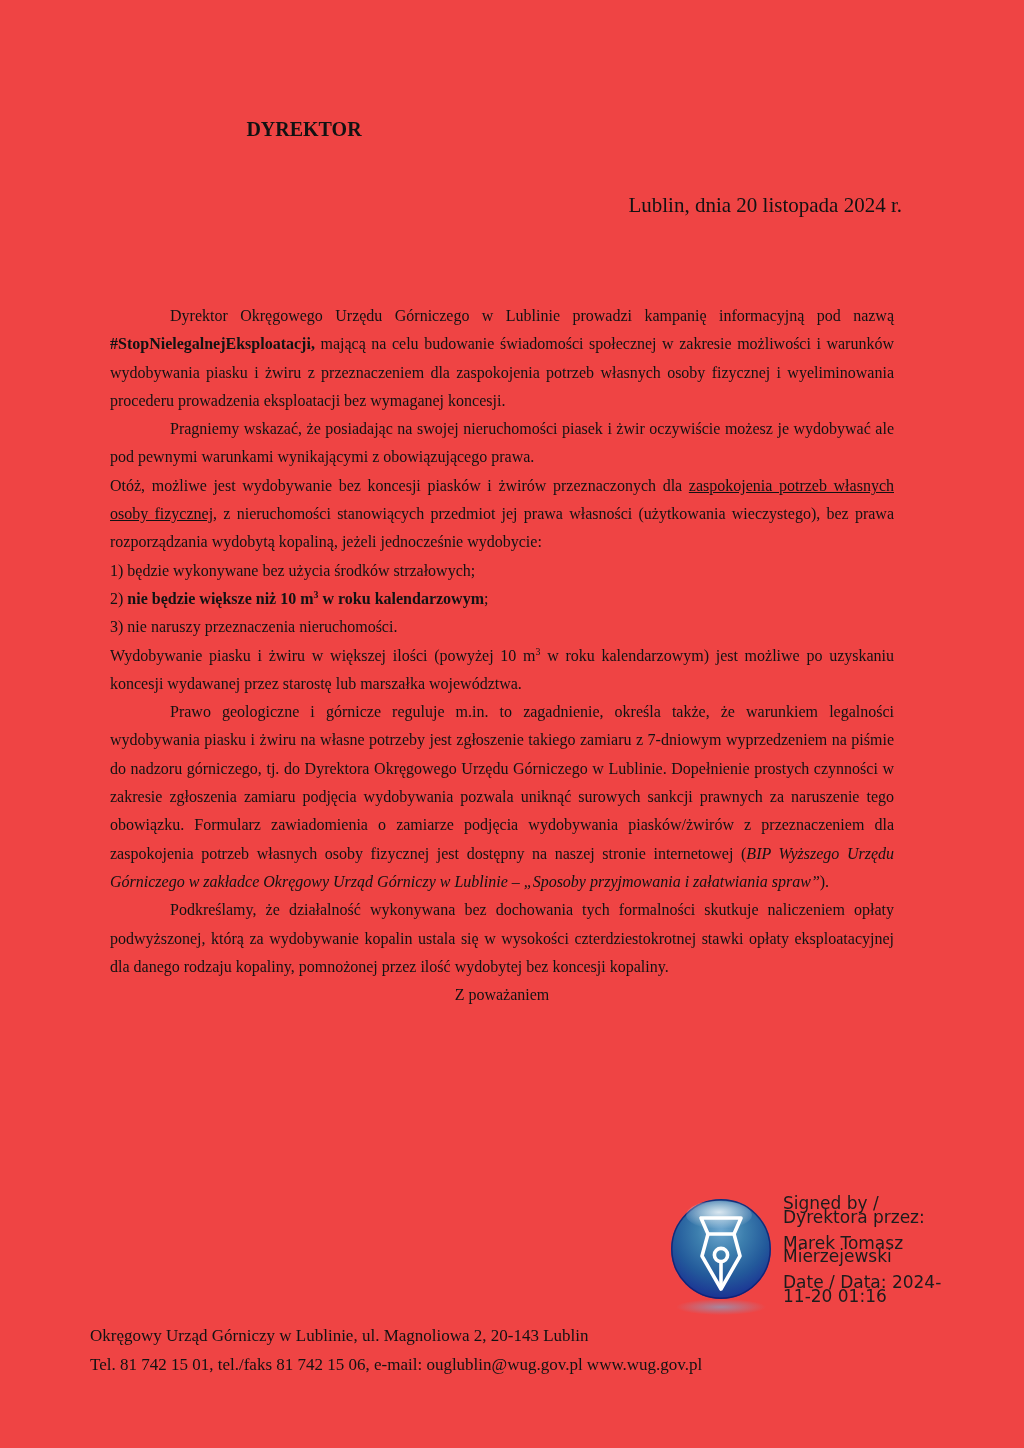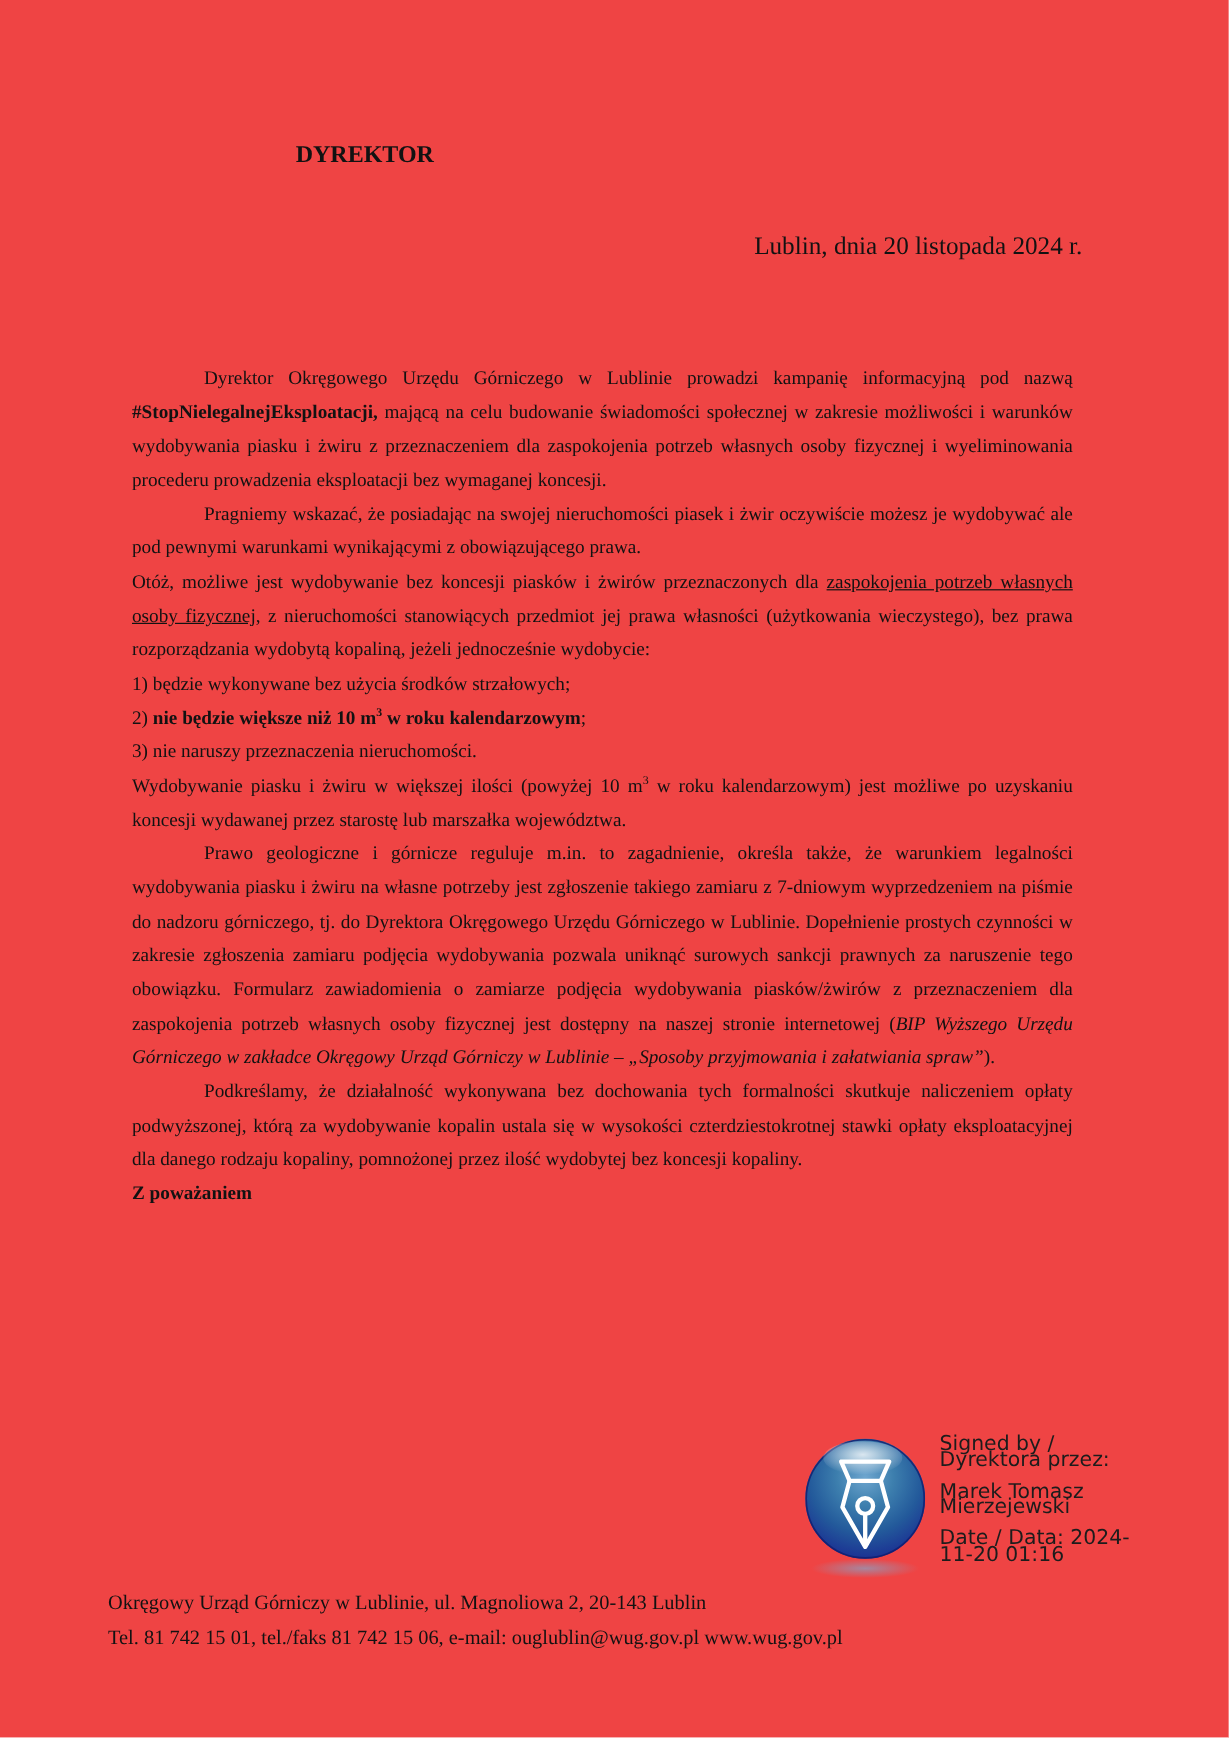--- a/index.html
+++ b/index.html
@@ -13,21 +13,21 @@
   }
   .date-line {
     position:absolute; top:192px; right:122px; font-size:21px; line-height:26px;
   }
   .body-text {
     position:absolute; top:302px; left:110px; width:784px;
     font-size:16px; line-height:28.3px; text-align:justify;
   }
   .body-text p { margin:0; }
   p.indent { text-indent:60px; }
-  p.align-right { text-align:left;font-weight:bold; }
+  p.align-right { text-align:center; }
   .b { font-weight:700; }
   .u { text-decoration:underline; }
   .i { font-style:italic; }
   .sup { font-size:0.62em; vertical-align:super; line-height:0; }
   .sig-icon {
     position:absolute; left:671px; top:1196px; width:100px; height:120px;
   }
   .sig-text {
     position:absolute; left:783px; top:1197px; width:160px;
     font-family:"DejaVu Sans", sans-serif; font-size:17px; line-height:13.8px; color:#1c1c1c;

